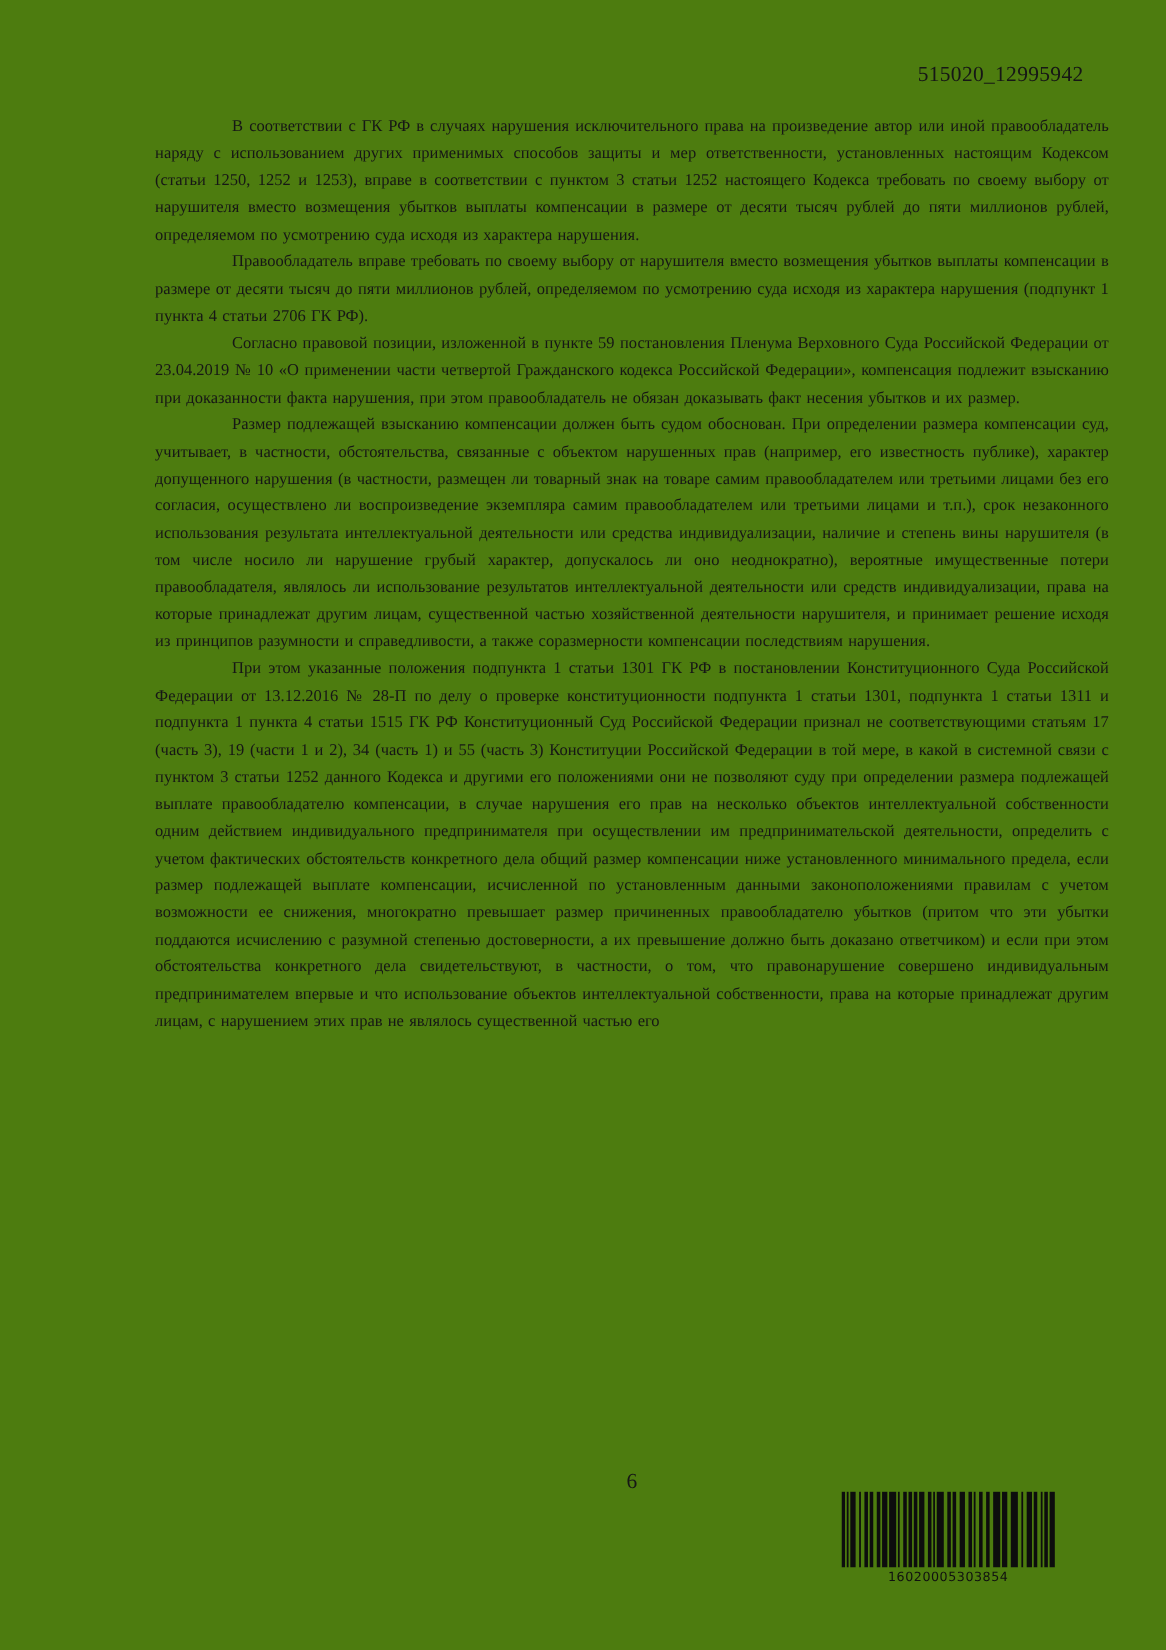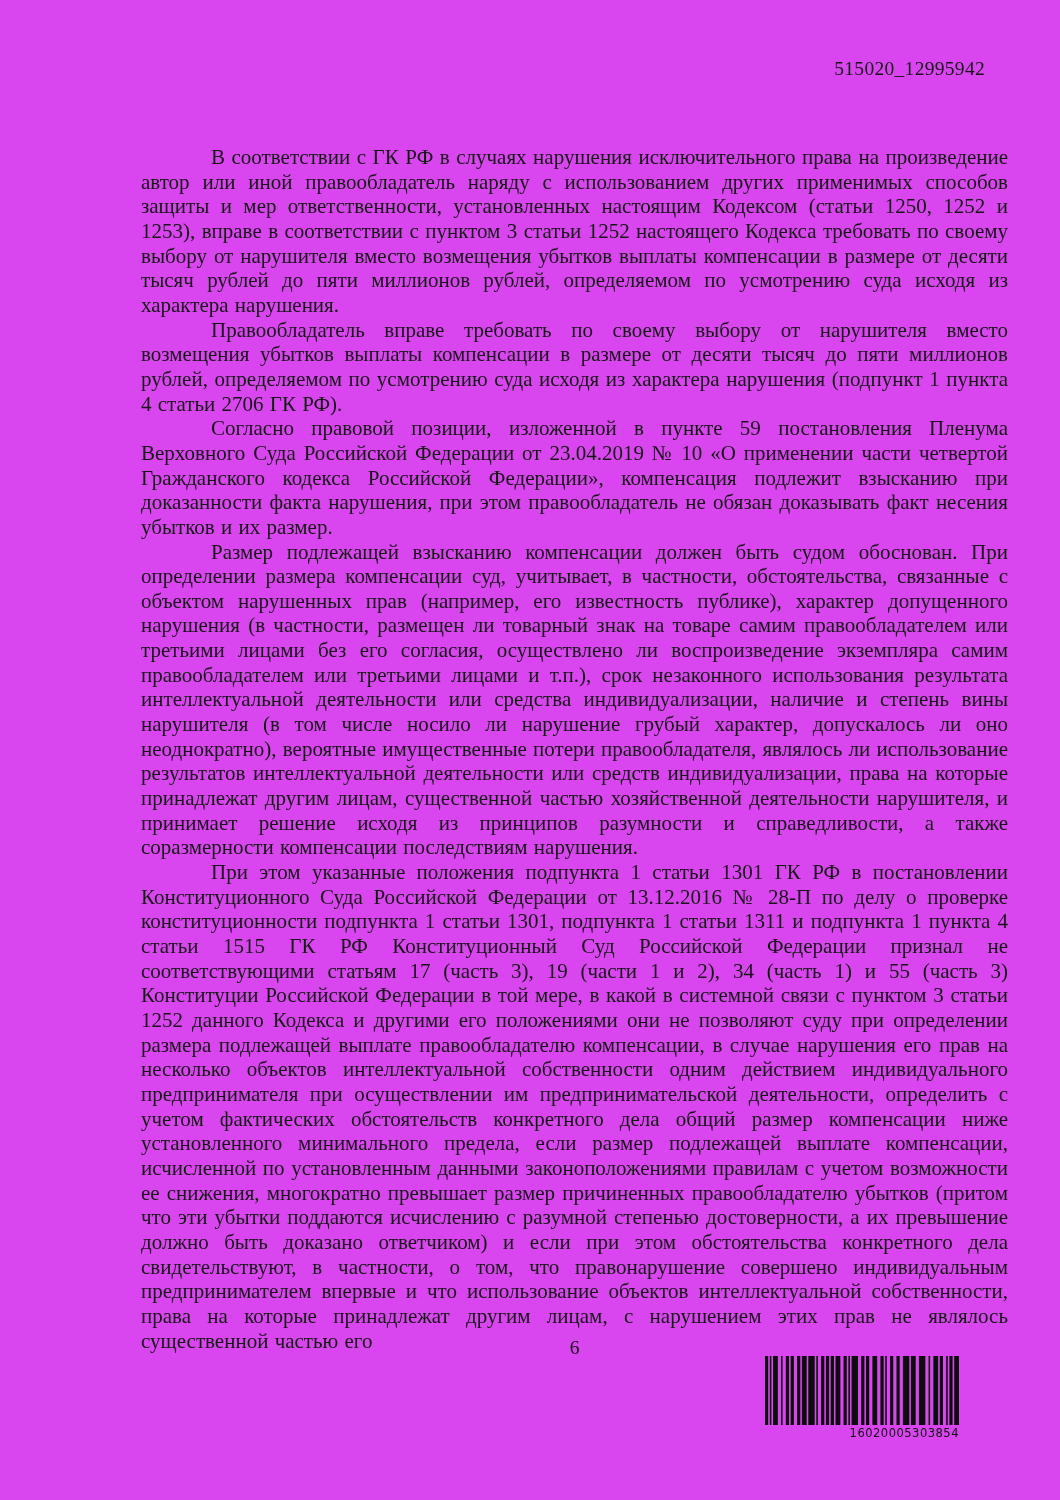--- a/index.html
+++ b/index.html
@@ -6,62 +6,61 @@
   html, body {
     margin: 0;
     padding: 0;
     background: #e8e8e8;
   }
   .page {
     position: relative;
     width: 1060px;
     height: 1500px;
     margin: 0 auto;
-    background: #d946ef;
+    background: #4d7c0f;
     color: #161616;
     font-family: "Liberation Serif", "DejaVu Serif", serif;
     overflow: hidden;
   }
   .doc-id {
     position: absolute;
     top: 58px;
     right: 75px;
     font-size: 19.5px;
     letter-spacing: 0.3px;
     white-space: nowrap;
   }
   .doc-body {
     position: absolute;
     top: 103px;
     left: 141px;
     width: 867px;
-    font-size: 21px;
+    font-size: 15px;
     line-height: 24.65px;
-    margin-top: 42px;
   }
   .doc-body p {
     margin: 0;
     text-align: justify;
     text-indent: 70px;
     word-spacing: 1px;
   }
   .page-number {
     position: absolute;
     top: 1337px;
     left: 141px;
     width: 867px;
     text-align: center;
     font-size: 19.5px;
   }
   .barcode-block {
     position: absolute;
     top: 1356px;
     left: 765px;
     width: 194px;
-    text-align: right;
+    text-align: center;
   }
   .barcode-svg {
     display: block;
     width: 194px;
     height: 69px;
   }
   .barcode-svg rect {
     fill: #0d0d0d;
   }
   .barcode-number {

